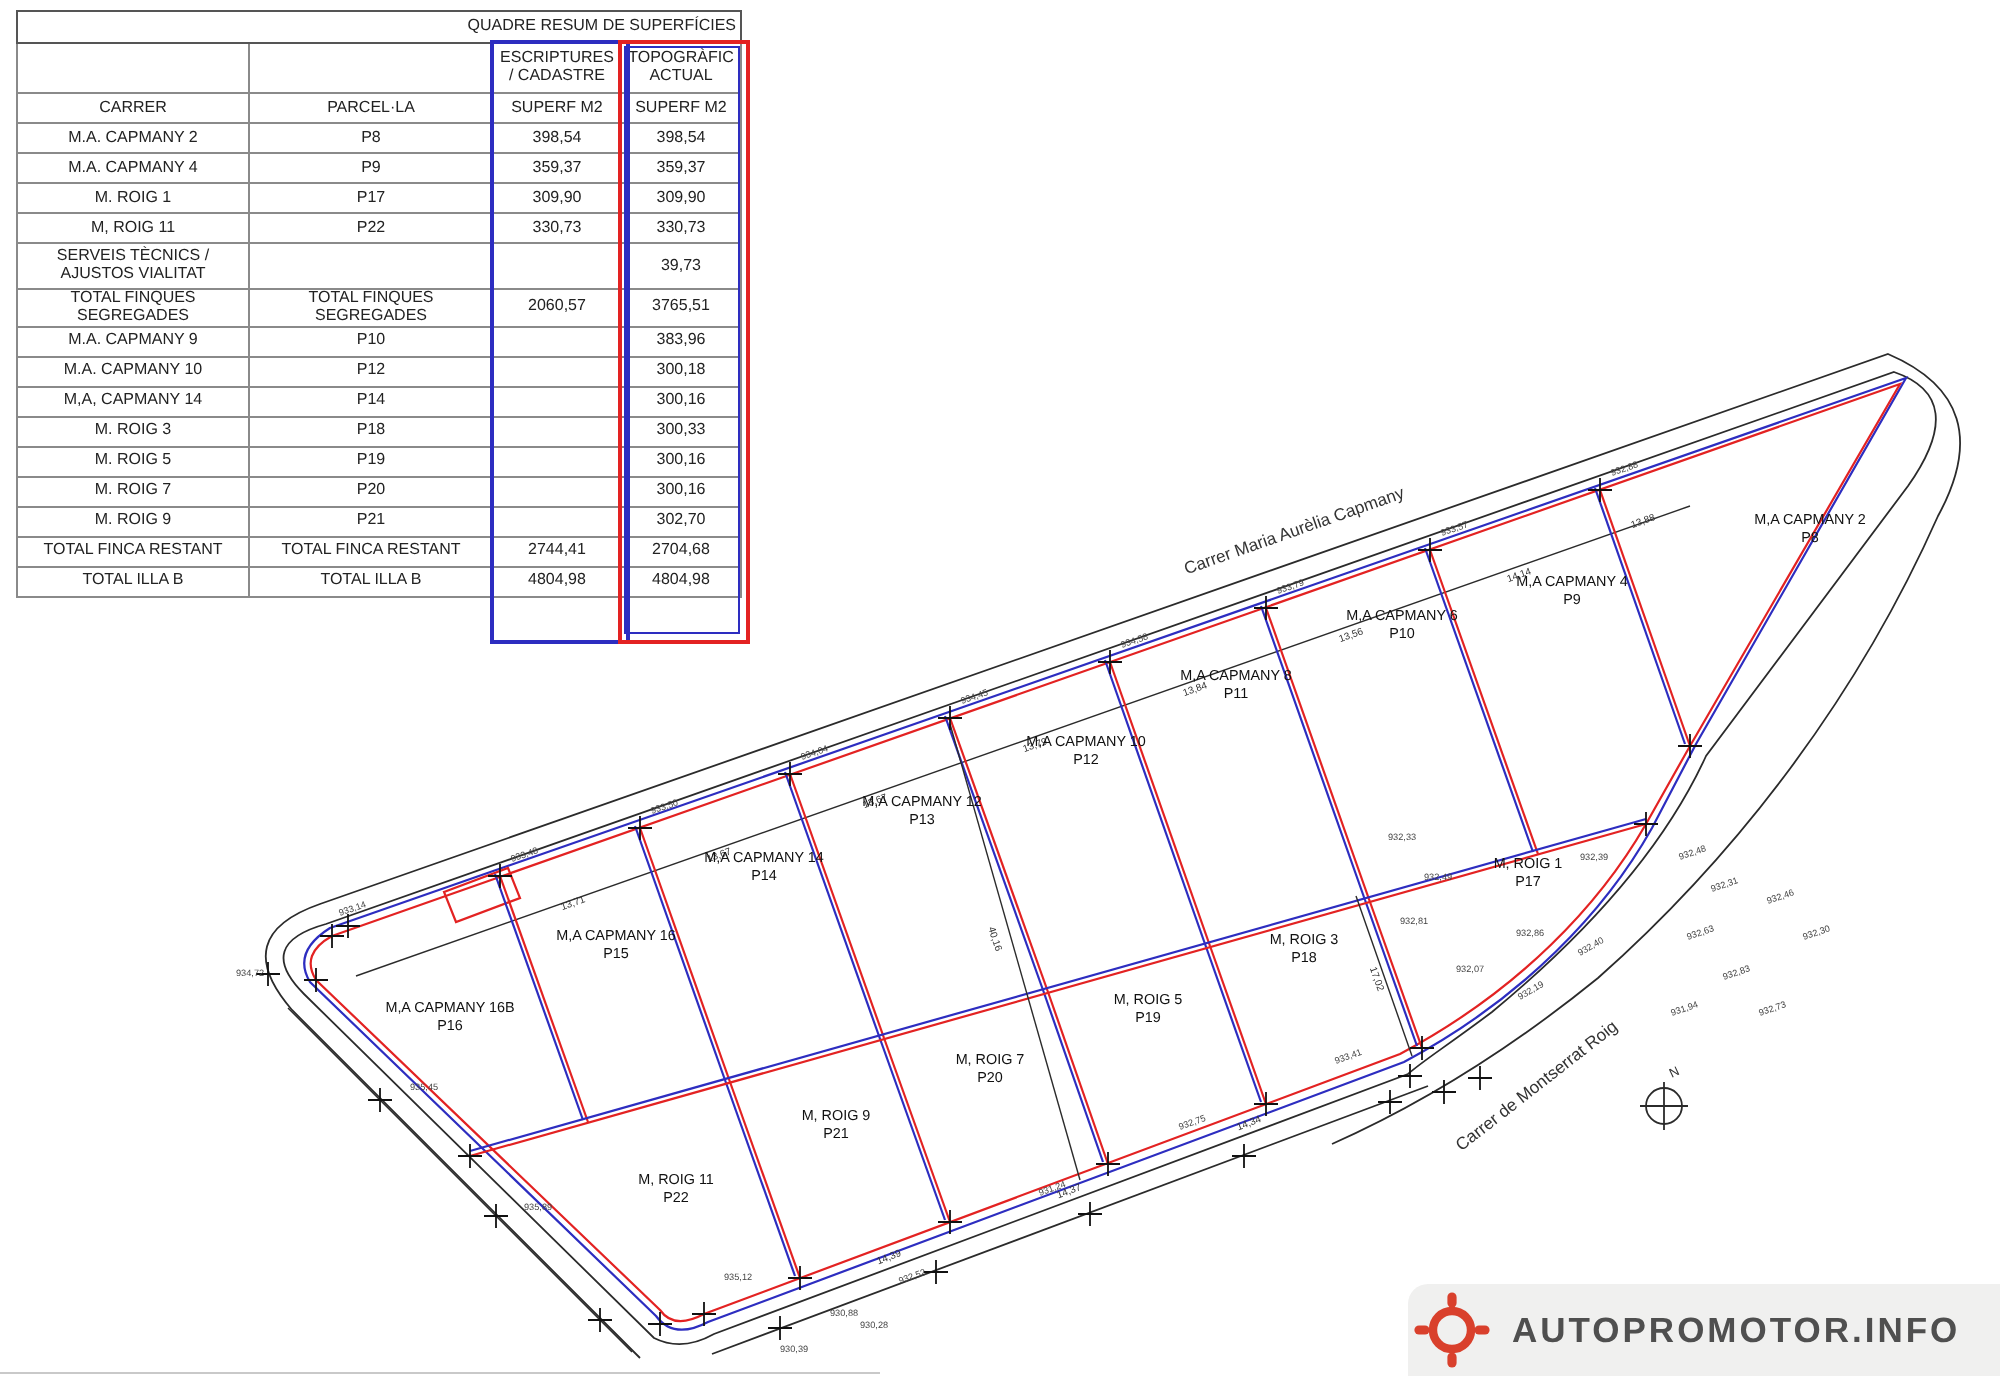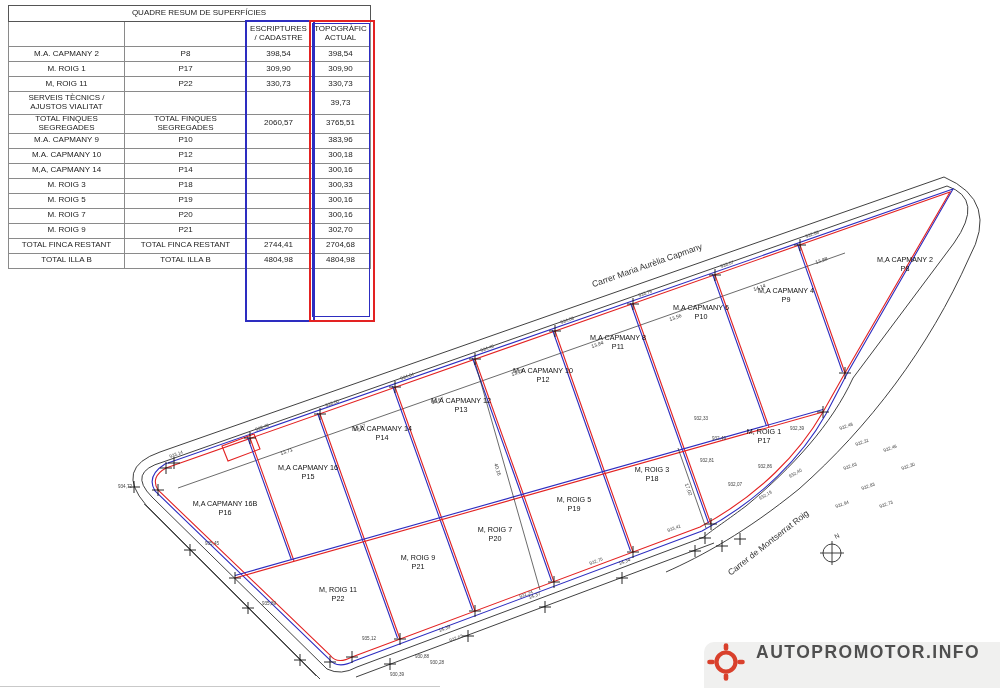--- a/index.html
+++ b/index.html
@@ -5,21 +5,21 @@
   html,body{margin:0;padding:0}
   body{
     width:1000px;height:688px;position:relative;overflow:hidden;
     background:#ffffff;font-family:"Liberation Sans",sans-serif;color:#1a1a1a;
   }
   
   .tablewrap{position:absolute;left:8px;top:5px;z-index:5}
   table.summary{border-collapse:collapse;table-layout:fixed;width:362px;font-size:8px;color:#222;background:#fff}
   table.summary td{border:1px solid #8a8a8a;text-align:center;vertical-align:middle;
     padding:0 2px;height:14px;line-height:1.12;overflow:hidden}
-  table.summary tr.title-row td{text-align:center;height:15px;padding-left:21px;border-color:#555}
+  table.summary tr.title-row td{text-align:right;height:15px;padding-left:21px;border-color:#555}
   table.summary tr.group-row td{height:24px}
   table.summary tr.sub-row td{height:14px}
   table.summary tr.tall td{height:22px}
   .ov{position:absolute;pointer-events:none;z-index:6}
   .ov-blue{border:2px solid var(--blue)}
   .ov-red{border:2px solid var(--red)}
   .ov-inblue{border:1px solid var(--blue)}
   
   svg.map{position:absolute;left:0;top:0;z-index:1}
   .thin{stroke:#2b2b2b;stroke-width:0.9;fill:none}
@@ -27,21 +27,21 @@
   .blue-line{stroke:var(--blue);stroke-width:1.1;fill:none}
   .red-line{stroke:var(--red);stroke-width:1.1;fill:none}
   .cross{stroke:#111;stroke-width:0.9;fill:none}
   text.parcel{font-size:7.2px;fill:#111;text-anchor:middle;font-family:"Liberation Sans",sans-serif}
   text.street{font-size:8.6px;fill:#333;text-anchor:middle;font-family:"Liberation Sans",sans-serif}
   text.elev{font-size:4.6px;fill:#444;font-family:"Liberation Sans",sans-serif}
   text.dim{font-size:5px;fill:#333;text-anchor:middle;font-family:"Liberation Sans",sans-serif}
   text.north{font-size:6.5px;fill:#333;text-anchor:middle;font-family:"Liberation Sans",sans-serif}
   
   .logo{position:absolute;left:704px;top:642px;width:296px;height:46px;background:#f0f0ef;
-    border-radius:10px 0 0 0;display:flex;align-items:flex-start;z-index:4}
+    border-radius:10px 0 0 0;display:flex;align-items:center;z-index:4}
   .logo-text{font-size:17.5px;font-weight:700;letter-spacing:1.5px;color:#4f4f4f;margin-left:8px;
     font-family:"Liberation Sans",sans-serif}
   .bottom-strip{position:absolute;left:0;top:686px;width:440px;height:1px;background:#c9c9c9;z-index:2}
 </style>
 </head>
 <body style="--blue: #2d2dc0; --red: #e32222;">
 
 <svg class="map" width="1000" height="688" viewBox="0 0 1000 688">
 
   <g>
@@ -239,27 +239,39 @@
     <thead>
       <tr class="title-row">
         <td colspan="4">QUADRE RESUM DE SUPERFÍCIES</td>
       </tr>
       <tr class="group-row">
         <td></td>
         <td></td>
         <td>ESCRIPTURES / CADASTRE</td>
         <td>TOPOGRÀFIC ACTUAL</td>
       </tr>
+      <tr class="sub-row">
+        <td>CARRER</td>
+        <td>PARCEL·LA</td>
+        <td>SUPERF M2</td>
+        <td>SUPERF M2</td>
+      </tr>
     </thead>
     <tbody id="table-rows">
         <tr>
           <td>M.A. CAPMANY 2</td>
           <td>P8</td>
           <td>398,54</td>
           <td>398,54</td>
+        </tr>
+        <tr>
+          <td>M.A. CAPMANY 4</td>
+          <td>P9</td>
+          <td>359,37</td>
+          <td>359,37</td>
         </tr>
         <tr>
           <td>M. ROIG 1</td>
           <td>P17</td>
           <td>309,90</td>
           <td>309,90</td>
         </tr>
         <tr>
           <td>M, ROIG 11</td>
           <td>P22</td>

